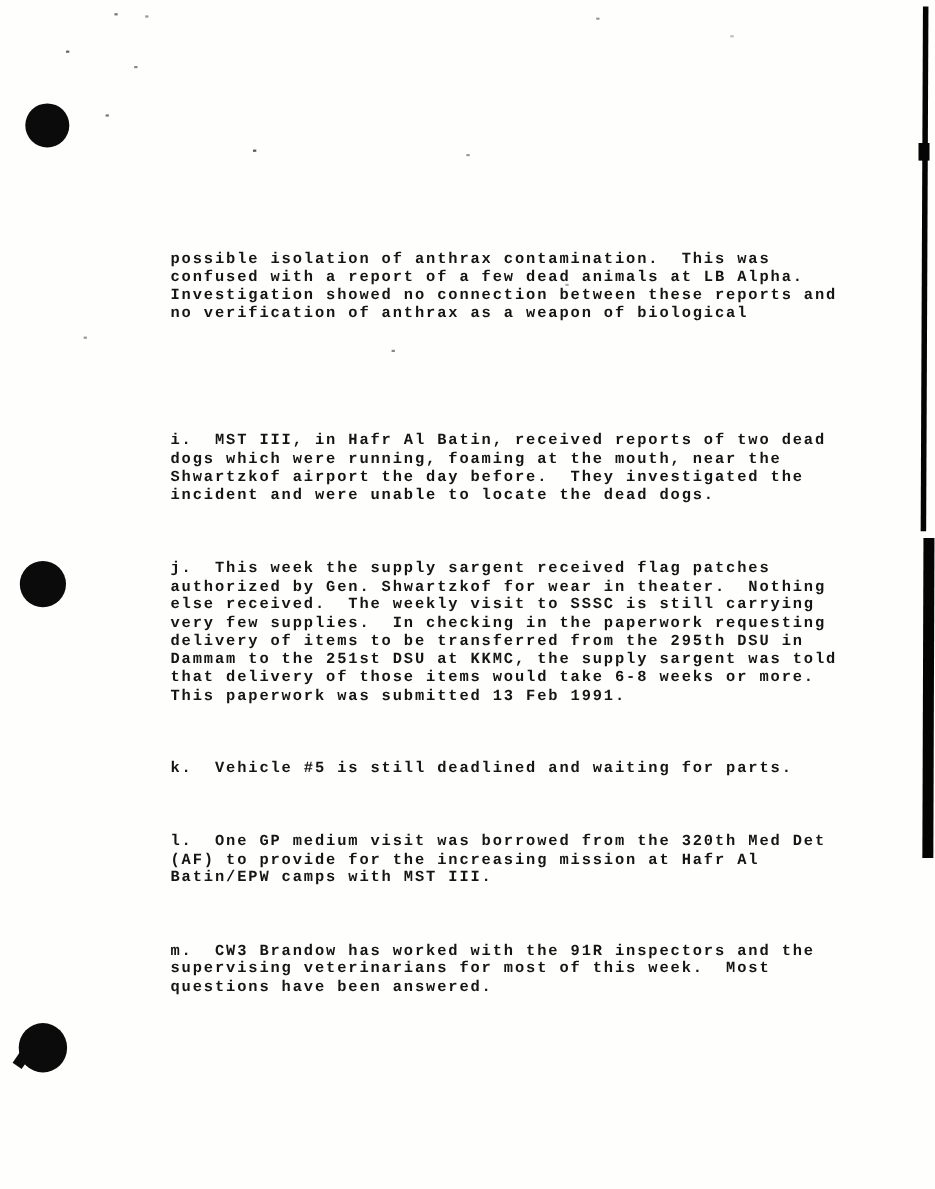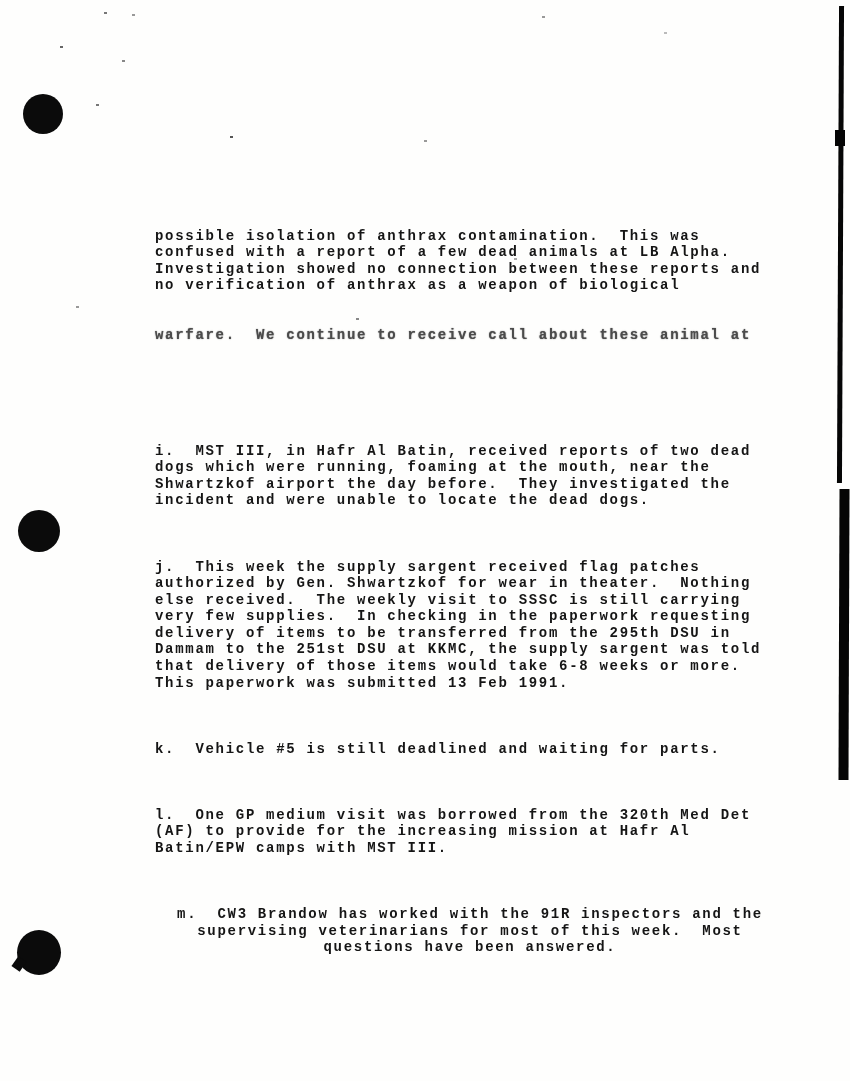--- a/index.html
+++ b/index.html
@@ -26,21 +26,21 @@
     color: #151515;
     font-size: 14px;
     font-weight: bold;
     letter-spacing: 1.7px;
     line-height: 16.55px;
     white-space: pre;
   }
   .para {
     margin: 0 0 16.55px 0;
   }
-  .para:last-child { margin-bottom: 0; text-align: center; }
+  .para:last-child { margin-bottom: 0; }
   .sub { margin: 0; }
   .smudged {
     color: #3c3c3c;
     opacity: 0.92;
     filter: blur(0.45px);
     text-shadow: 0 0 1.2px #555;
   }
   .hole-punch {
     position: absolute;
     background: #0b0b0b;
@@ -111,21 +111,20 @@
   <div class="edge-blob"></div>
   <div class="edge-line-bottom"></div>
 
   <div class="doc-text">
 
     <div class="para">
       <div class="sub">possible isolation of anthrax contamination.  This was
 confused with a report of a few dead animals at LB Alpha.
 Investigation showed no connection between these reports and
 no verification of anthrax as a weapon of biological</div>
-      <div class="sub smudged">warfare.  We continue to receive call about these animal at</div>
     </div>
 
     <div class="para">i.  MST III, in Hafr Al Batin, received reports of two dead
 dogs which were running, foaming at the mouth, near the
 Shwartzkof airport the day before.  They investigated the
 incident and were unable to locate the dead dogs.</div>
     <div class="para">j.  This week the supply sargent received flag patches
 authorized by Gen. Shwartzkof for wear in theater.  Nothing
 else received.  The weekly visit to SSSC is still carrying
 very few supplies.  In checking in the paperwork requesting

